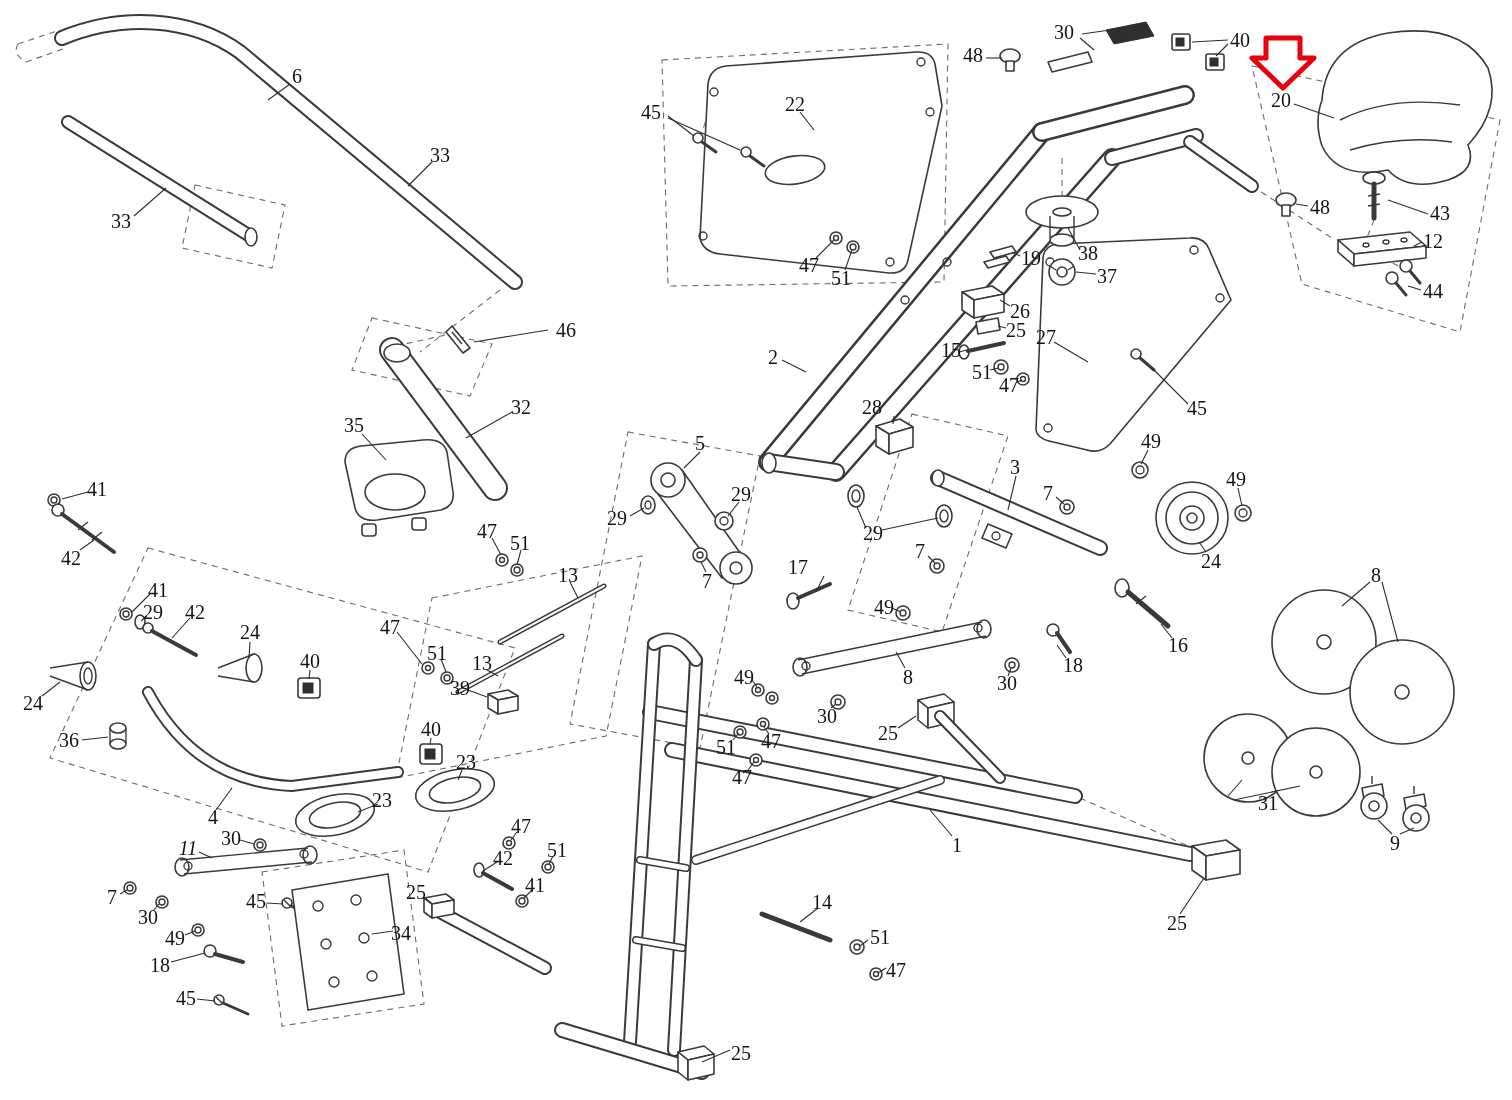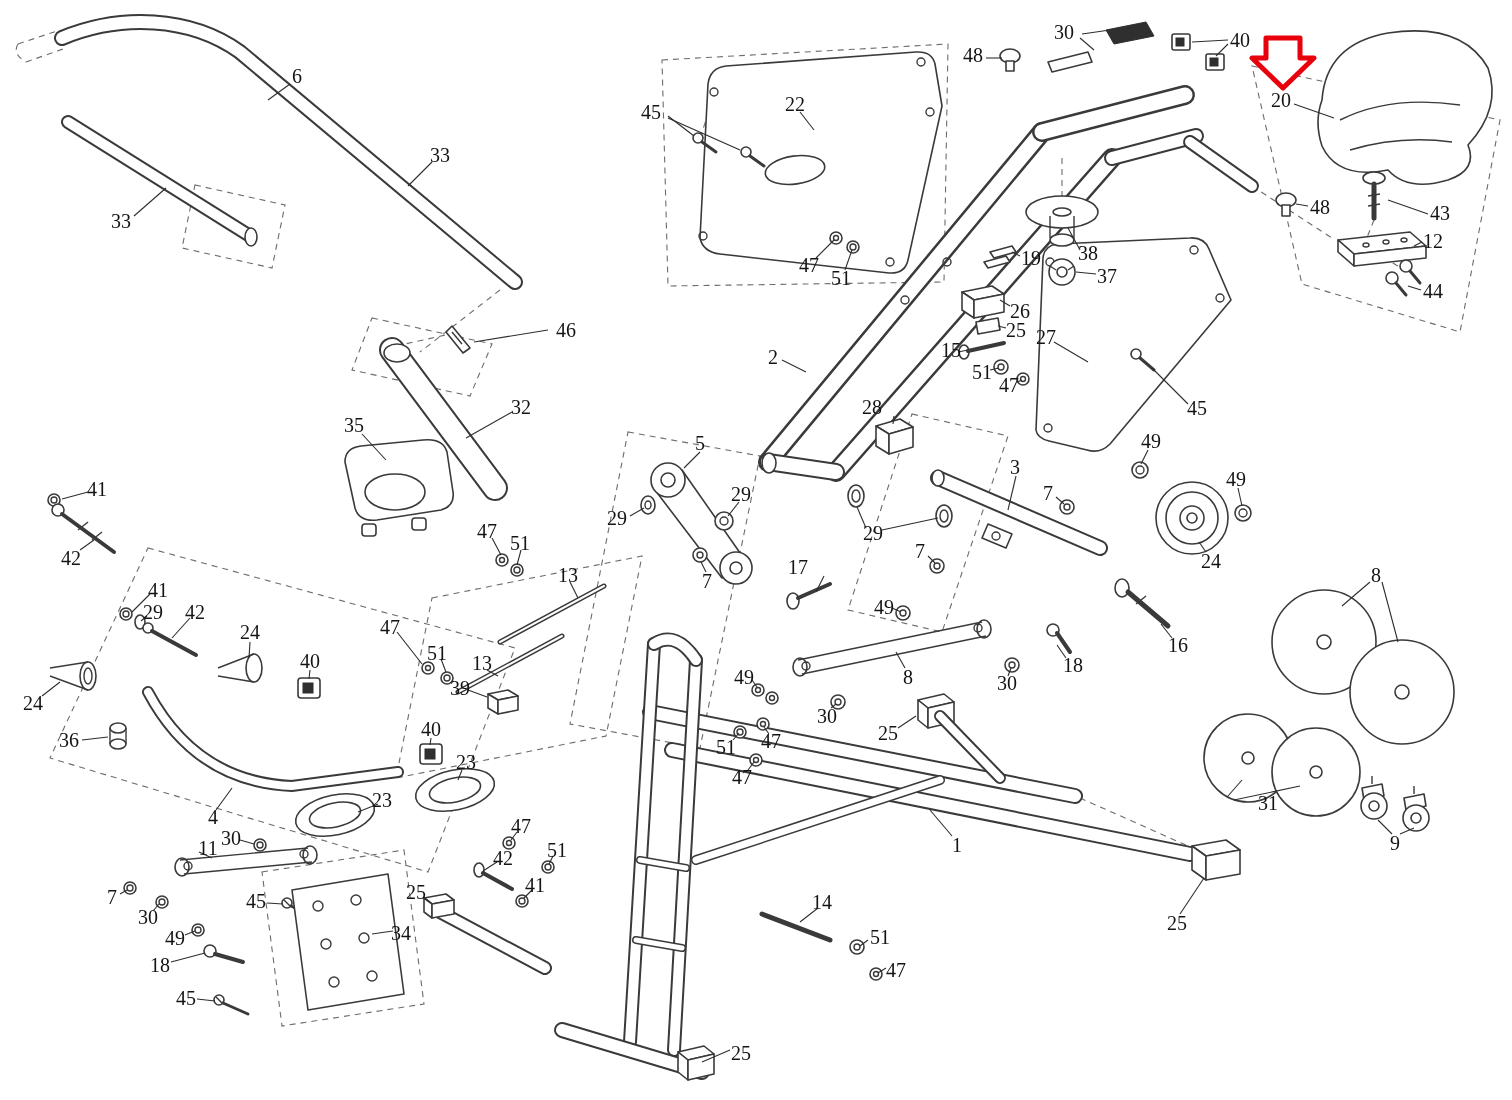--- a/index.html
+++ b/index.html
@@ -611,21 +611,21 @@
       <span class="part-label" style="left: 382px; top: 800px;">23</span>
       <span class="part-label" style="left: 487px; top: 531px;">47</span>
       <span class="part-label" style="left: 520px; top: 543px;">51</span>
       <span class="part-label" style="left: 568px; top: 575px;">13</span>
       <span class="part-label" style="left: 390px; top: 627px;">47</span>
       <span class="part-label" style="left: 437px; top: 653px;">51</span>
       <span class="part-label" style="left: 482px; top: 663px;">13</span>
       <span class="part-label" style="left: 460px; top: 688px;">39</span>
       <span class="part-label" style="left: 213px; top: 817px;">4</span>
       <span class="part-label" style="left: 231px; top: 838px;">30</span>
-      <span class="part-label" style="left: 208px; top: 848px;">11</span>
+      <span class="part-label" style="left: 188px; top: 848px; font-style: italic;">11</span>
       <span class="part-label" style="left: 112px; top: 897px;">7</span>
       <span class="part-label" style="left: 148px; top: 917px;">30</span>
       <span class="part-label" style="left: 175px; top: 938px;">49</span>
       <span class="part-label" style="left: 160px; top: 965px;">18</span>
       <span class="part-label" style="left: 256px; top: 901px;">45</span>
       <span class="part-label" style="left: 186px; top: 998px;">45</span>
       <span class="part-label" style="left: 401px; top: 933px;">34</span>
       <span class="part-label" style="left: 416px; top: 892px;">25</span>
       <span class="part-label" style="left: 503px; top: 858px;">42</span>
       <span class="part-label" style="left: 535px; top: 885px;">41</span>

